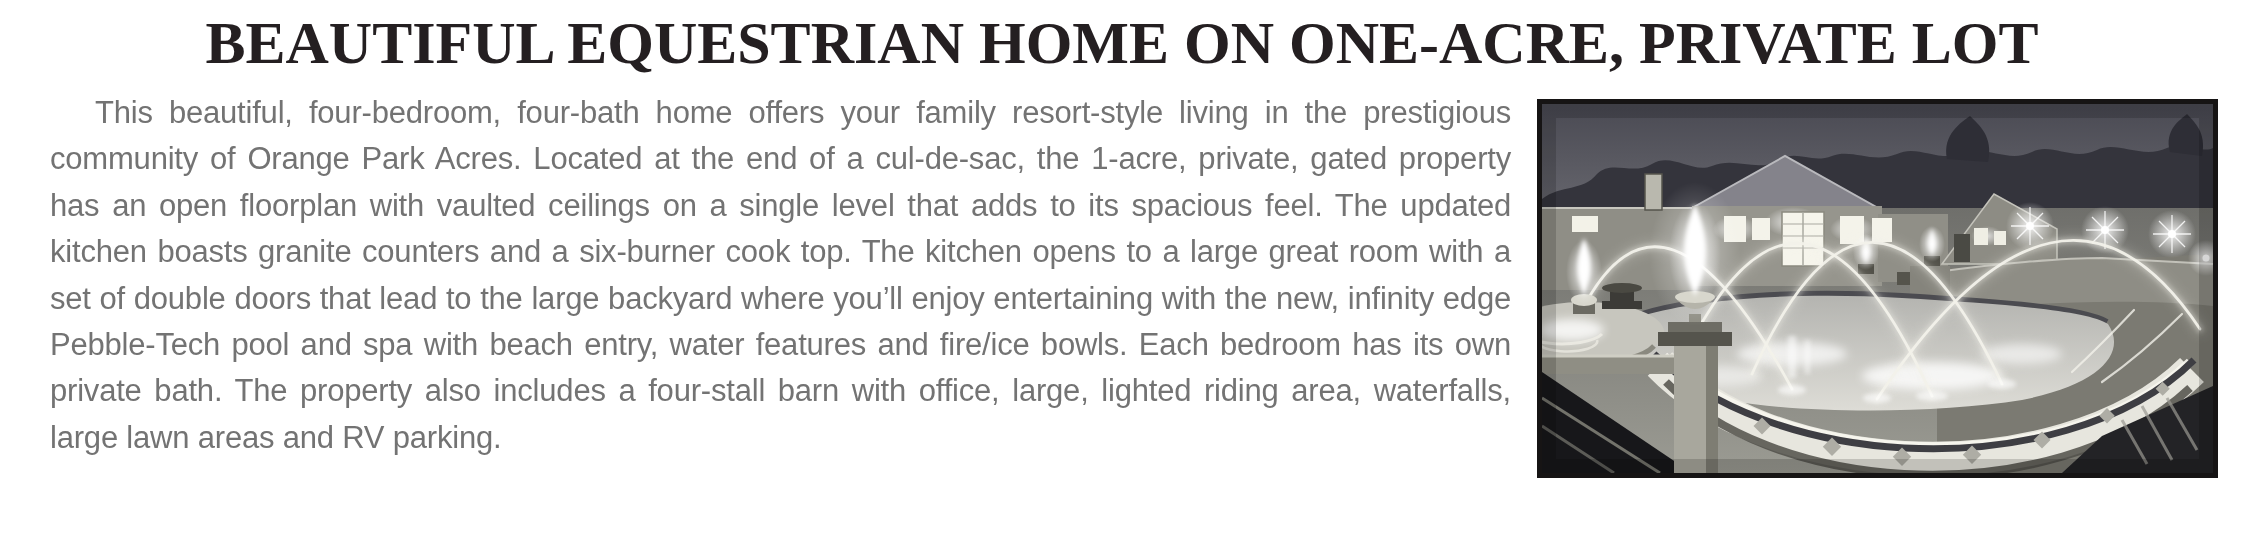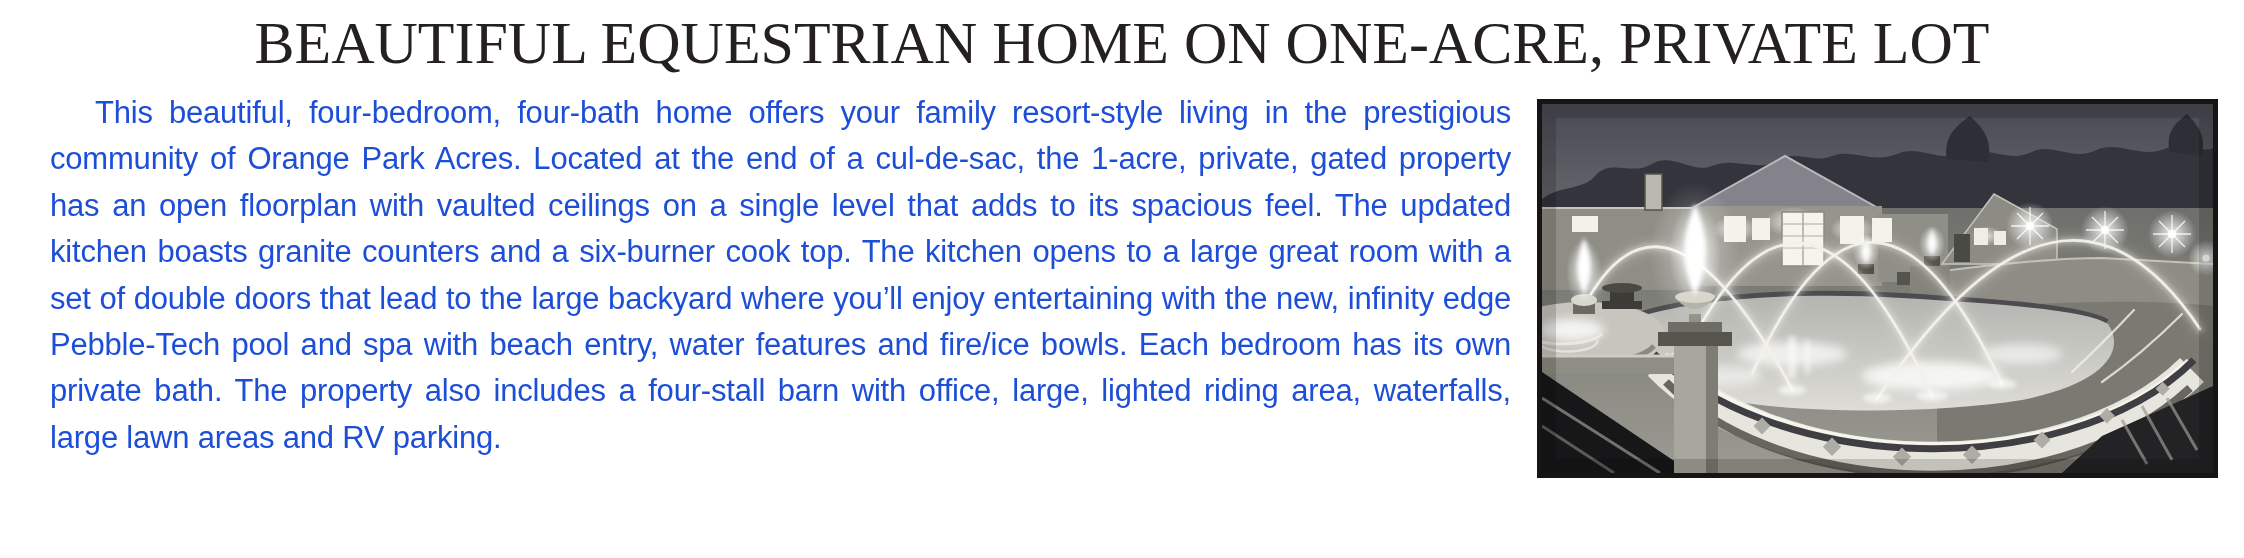--- a/index.html
+++ b/index.html
@@ -1,23 +1,23 @@
 <!DOCTYPE html>
 <html><head>
 <meta charset="utf-8">
 <style>
   html,body{margin:0;padding:0;background:#ffffff;}
   body{width:2244px;height:558px;overflow:hidden;
        font-family:"Liberation Sans","DejaVu Sans",sans-serif;}
   .page{width:2244px;height:558px;background:#fff;position:relative;}
   .headline{margin:12px 0 0 0;text-align:center;
     font-family:"Liberation Serif","DejaVu Serif",serif;
-    font-weight:normal;font-size:60px;line-height:62px;
+    font-weight:bold;font-size:60px;line-height:62px;
     color:#241f21;letter-spacing:0px;}
-  .body-copy{margin:16px 26px 0 50px;color:#1d4ed8;
+  .body-copy{margin:16px 26px 0 50px;color:#737373;
     font-size:31px;line-height:46.4px;letter-spacing:-0.2px;
     text-align:justify;}
   .body-copy p{margin:0;text-indent:45px;}
   figure.photo{float:right;width:681px;height:379px;margin:9px 0 4px 26px;
     border:5px solid #161414;box-sizing:border-box;background:#55555c;
     padding:0;line-height:0;}
   figure.photo svg{display:block;width:100%;height:100%;}
 </style>
 </head>
 <body>

